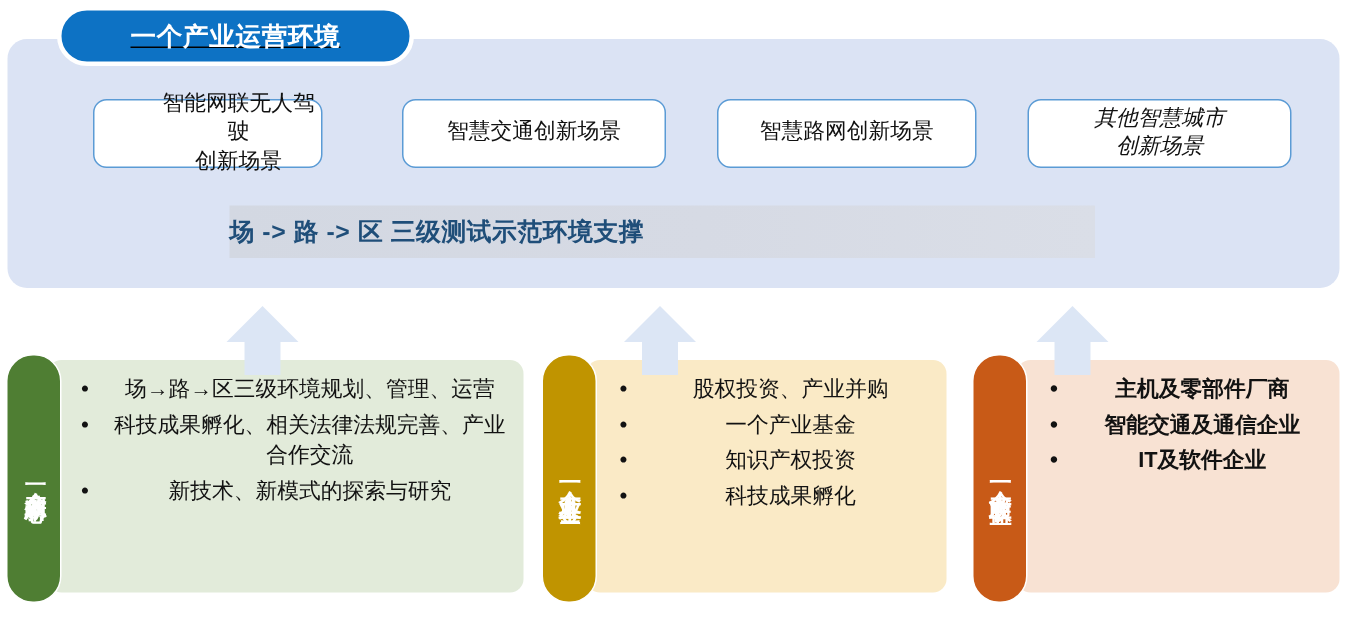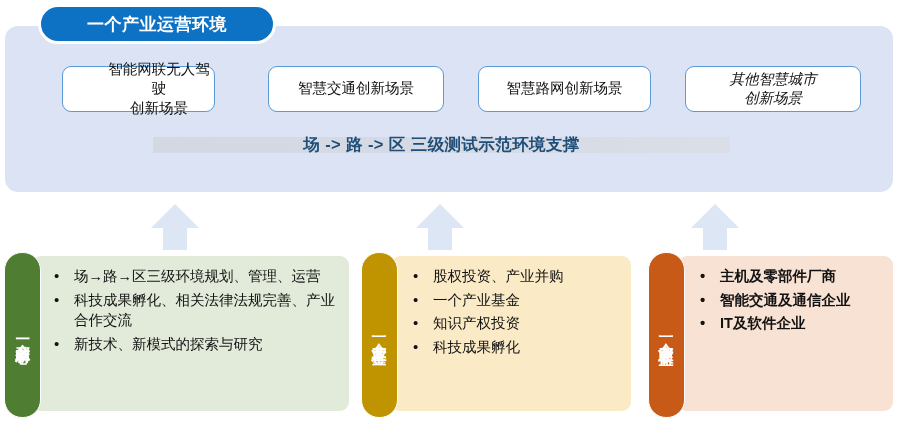--- a/index.html
+++ b/index.html
@@ -27,20 +27,21 @@
     left: 38px; top: 4px;
     width: 238px; height: 40px;
     background: #0d72c4;
     border: 3px solid #ffffff;
     border-radius: 20px;
     box-sizing: border-box;
     display: flex;
     align-items: center;
     justify-content: center;
     z-index: 6;
+    text-decoration: underline;
   }
   .header-pill-label {
     color: #ffffff;
     font-size: 17px;
     font-weight: bold;
     letter-spacing: 0.5px;
     line-height: 1;
   }
 
   
@@ -75,25 +76,24 @@
   }
   #scene-0 { left: 62px;  top: 66px; width: 153px; height: 46px; padding-left: 41px; }
   #scene-1 { left: 268px; top: 66px; width: 176px; height: 46px; }
   #scene-2 { left: 478px; top: 66px; width: 173px; height: 46px; }
   #scene-3 { left: 685px; top: 66px; width: 176px; height: 46px; font-style: italic; }
 
   
   .support-banner {
     position: absolute;
     left: 153px; top: 137px;
-    width: 577px; height: 16px;
+    width: 577px; height: 35px;
     background: linear-gradient(to right, #d3d8e2 0%, #d6dae4 55%, #dadee7 100%);
     display: flex;
     align-items: center;
-    justify-content: center;
     z-index: 3;
   }
   .support-banner-label {
     font-size: 16.5px;
     font-weight: bold;
     color: #1f4e79;
     letter-spacing: 0.4px;
   }
 
   
@@ -103,23 +103,24 @@
     z-index: 4;
   }
   .up-arrow svg { display: block; width: 100%; height: 100%; }
   #arrow-0 { left: 149px; top: 200px; }
   #arrow-1 { left: 414px; top: 200px; }
   #arrow-2 { left: 689px; top: 200px; }
 
   
   .pillar {
     position: absolute;
-    top: 252px;
+    top: 236px;
     height: 166px;
     z-index: 3;
+    text-align: center;
   }
   .pillar-tab {
     position: absolute;
     left: 0; top: 0;
     width: 37px; height: 166px;
     border-radius: 18px;
     border: 1.5px solid #ffffff;
     box-sizing: border-box;
     display: flex;
     align-items: center;

